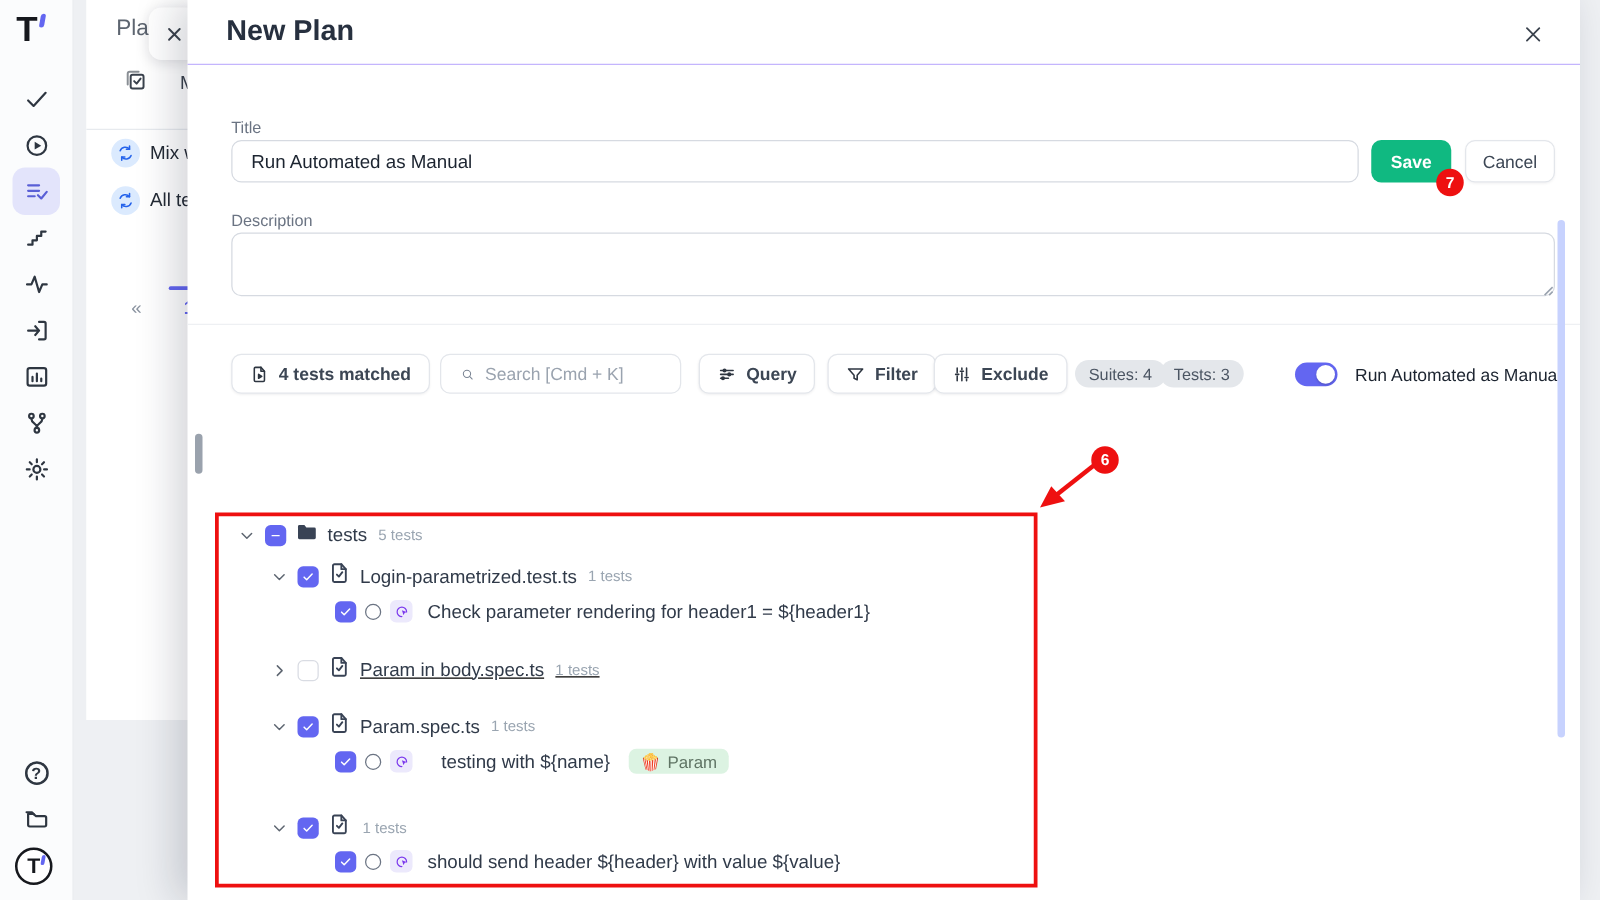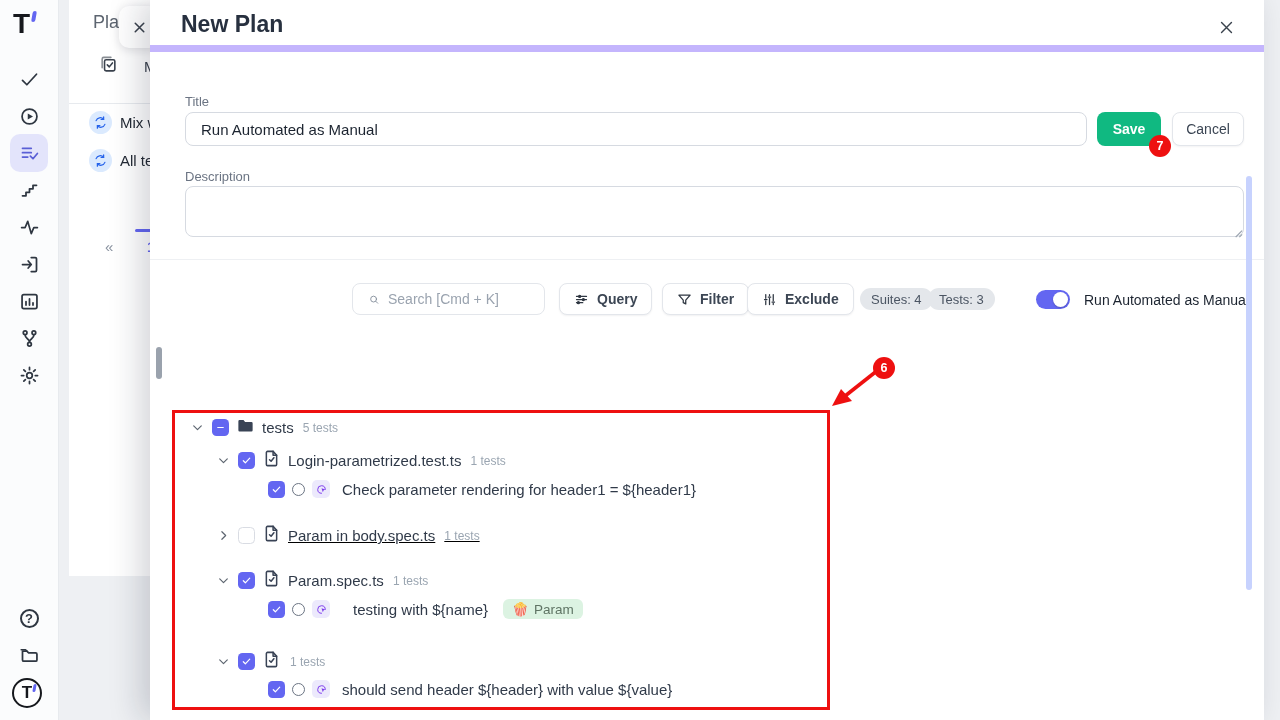--- a/index.html
+++ b/index.html
@@ -29,21 +29,21 @@
   #drawer-active-line { position:absolute; left:66px; top:229px; width:26px; height:3px; background:#6366f1; border-radius:2px; }
   #drawer-paging { position:absolute; left:0; top:246px; width:92px; display:flex; align-items:center; }
   #drawer-prev { position:absolute; left:36px; color:#8a93a0; font-size:15px; }
   #drawer-page1 { position:absolute; left:78px; color:#6366f1; font-size:15px; font-weight:bold; }
   #drawer-close-chip { position:absolute; left:119px; top:6px; width:40px; height:42px; background:#fff; border-radius:10px; box-shadow:0 2px 10px rgba(20,24,40,.14); z-index:6; display:flex; align-items:center; justify-content:center; }
   #drawer-close-chip svg { width:17px; height:17px; stroke:#3a424d; stroke-width:2.2; stroke-linecap:round; }
   #left-scroll-thumb { position:absolute; left:156px; top:347px; width:6px; height:32px; background:#9aa2ad; border-radius:3px; z-index:30; }
 
   
   #modal { position:absolute; left:150px; top:0; width:1114px; height:720px; background:#ffffff; z-index:10; box-shadow:-10px 0 30px rgba(15,23,42,.18); }
-  #modal-header { position:absolute; left:0; top:0; width:100%; height:52px; border-bottom:7px solid #c4b5fd; }
+  #modal-header { position:absolute; left:0; top:0; width:100%; height:52px; border-bottom:1px solid #c4b5fd; }
   #modal-title { position:absolute; left:31px; top:11px; font-size:23px; font-weight:bold; color:#27303f; }
   #modal-close { position:absolute; right:26px; top:15px; width:24px; height:24px; display:flex; align-items:center; justify-content:center; }
   #modal-close svg { width:17px; height:17px; stroke:#3a424d; stroke-width:2; stroke-linecap:round; }
 
   .field-label { position:absolute; font-size:13px; color:#6b7483; }
   #title-input { position:absolute; left:35px; top:112px; width:902px; height:34px; border:1px solid #d6dae1; border-radius:8px; padding:0 15px; font-size:15px; color:#1c2430; font-family:"Liberation Sans",sans-serif; outline:none; background:#fff; }
   #desc-area { position:absolute; left:35px; top:186px; width:1059px; height:51px; border:1px solid #d6dae1; border-radius:8px; resize:none; background:#fff; }
   #desc-resize { position:absolute; left:1082px; top:224px; }
   #desc-resize svg { width:11px; height:11px; stroke:#9aa3af; stroke-width:1.4; }
 
@@ -230,20 +230,28 @@
   <div class="field-label" style="left:35px; top:169px">Description</div>
   <textarea id="desc-area" style=""></textarea>
   <div id="desc-resize">
     <svg viewBox="0 0 12 12" fill="none">
         <path d="M11 4L4 11M11 8l-3 3"></path>
       </svg>
   </div>
 
   <div id="form-divider"></div>
 
+  <div class="tool-btn" style="left:35px">
+    <svg viewBox="0 0 24 24">
+        <path d="M14 3H7a1.5 1.5 0 0 0-1.5 1.5v15A1.5 1.5 0 0 0 7 21h10a1.5 1.5 0 0 0 1.5-1.5V8z"></path>
+        <path d="M14 3v5h4.5"></path>
+        <path d="M11 12l4 2.5-4 2.5z" fill="#2e3641"></path>
+      </svg>
+    <span>4 tests matched</span>
+  </div>
   <div id="search-box">
     <svg viewBox="0 0 24 24">
         <circle cx="11" cy="11" r="7"></circle>
         <path d="M21 21l-4.5-4.5"></path>
       </svg>
     <input placeholder="Search [Cmd + K]" style="">
   </div>
   <div class="tool-btn" style="left:409px">
     <svg viewBox="0 0 24 24">
         <path d="M4 7h16M4 12h16M4 17h10"></path>

